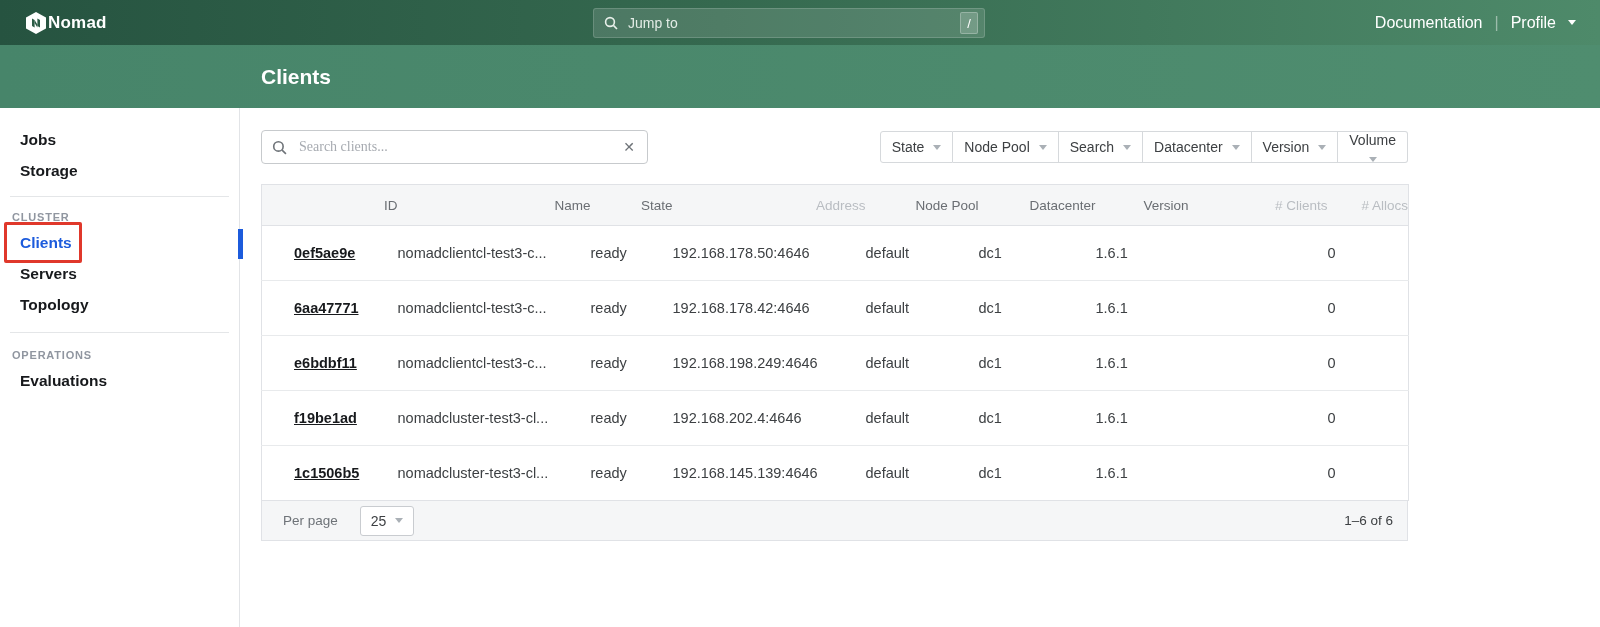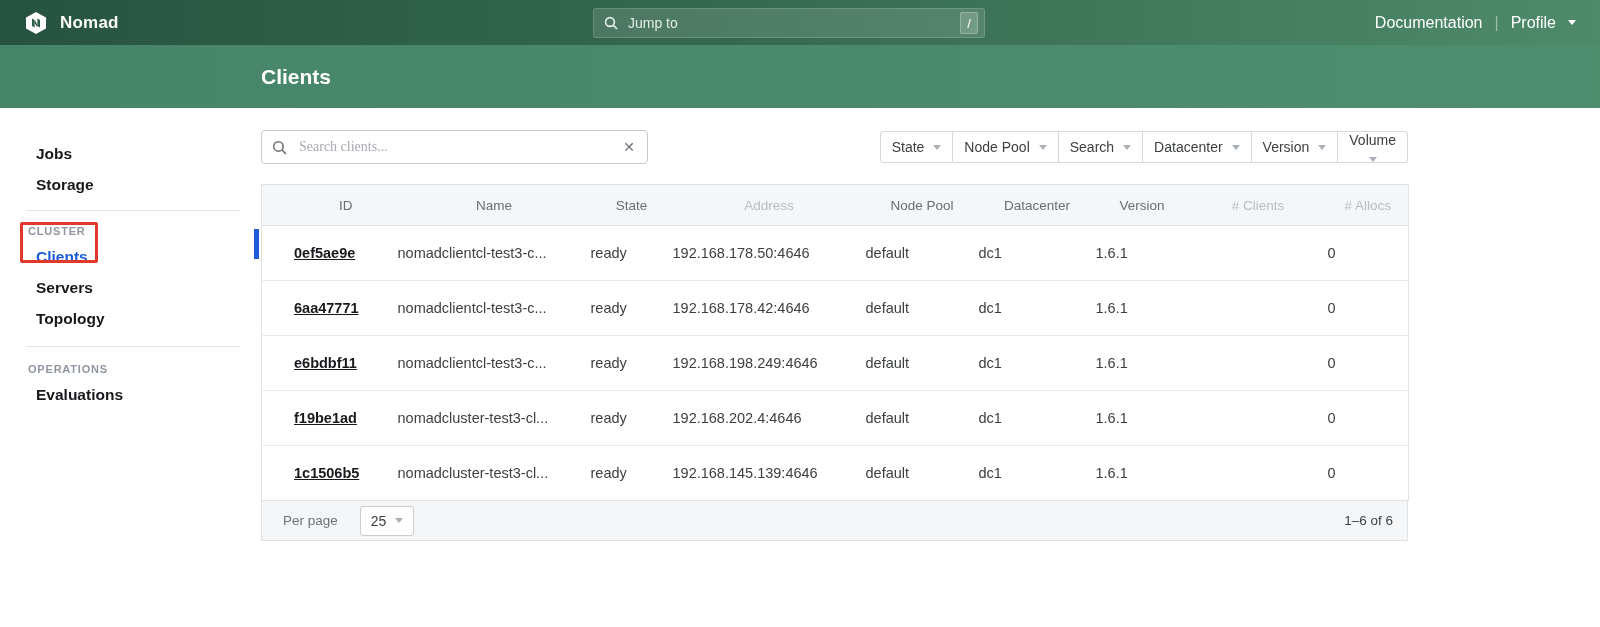--- a/index.html
+++ b/index.html
@@ -4,21 +4,21 @@
 <style>
   * { margin:0; padding:0; box-sizing:border-box; }
   html,body { background:#fff; }
   body { font-family:"Liberation Sans","DejaVu Sans",sans-serif; color:#3d4043; }
   #app { position:relative; width:1600px; height:627px; overflow:hidden; background:#fff; }
 
   
   .navbar { position:absolute; top:0; left:0; width:1600px; height:45px;
             background:linear-gradient(90deg,#265340 0%,#35694f 45%,#4e8a6a 100%);
             display:flex; align-items:center; }
-  .brand { display:flex; align-items:center; gap:12px; margin-left:24px; }
+  .brand { display:flex; align-items:center; gap:0; margin-left:24px; }
   .brand-name { color:#fff; font-size:17px; font-weight:700; letter-spacing:.2px; }
   .nav-search { position:absolute; left:593px; top:8px; width:392px; height:30px;
                 background:rgba(255,255,255,.13); border:1px solid rgba(255,255,255,.16);
                 border-radius:3px; display:flex; align-items:center; padding:0 6px 0 10px; }
   .nav-search .mag { color:#e8f0ea; flex:0 0 auto; display:flex; }
   .nav-search input { flex:1; background:transparent; border:none; outline:none;
                       color:#fff; font-size:14px; margin-left:10px; font-family:inherit; }
   .nav-search input::placeholder { color:#e3ece6; opacity:1; }
   .key-hint { flex:0 0 auto; width:18px; height:22px; background:rgba(255,255,255,.18);
               border:1px solid rgba(255,255,255,.25); border-radius:2px; color:#fff;
@@ -30,22 +30,22 @@
            border-right:4.5px solid transparent; border-top:5.5px solid #fff;
            display:inline-block; }
 
   
   .subheader { position:absolute; top:45px; left:0; width:1600px; height:63px;
                background:linear-gradient(90deg,#47856a 0%,#4f8d6f 100%);
                display:flex; align-items:center; }
   .page-title { margin-left:261px; color:#fff; font-size:21px; font-weight:700; }
 
   
-  .sidebar { position:absolute; top:108px; left:16px; width:240px; height:519px;
-             border-right:1px solid #e2e4e7; padding-top:30px; background:#fff; }
+  .sidebar { position:absolute; top:108px; left:0; width:240px; height:519px;
+             border-right:1px solid #e2e4e7; padding-top:16px; background:#fff; }
   .side-item { height:31px; line-height:31px; padding-left:20px; font-size:15.5px;
                font-weight:600; color:#17191c; cursor:pointer; white-space:nowrap; }
   .side-item.active { color:#1c5bdc; }
   .side-divider { border:none; border-top:1px solid #e4e6e8; margin:10px 10px 10px 10px; }
   .side-divider.second { margin-top:12px; margin-bottom:12px; }
   .side-label { padding-left:12px; font-size:11px; font-weight:600; letter-spacing:.8px;
                 color:#9096a0; text-transform:uppercase; height:20px; line-height:20px; }
   .active-bar { position:absolute; left:238px; top:121px; width:5px; height:30px;
                 background:#1c5bdc; z-index:3; }
   .annotation-box { position:absolute; left:4px; top:114px; width:78px; height:41px;
@@ -74,21 +74,21 @@
 
   
   .clients-table { width:1147px; margin-top:20px; border:1px solid #e0e2e6;
                    border-collapse:collapse; table-layout:fixed; background:#fff; }
   .clients-table col.c-id{width:136px} .clients-table col.c-name{width:193px}
   .clients-table col.c-state{width:82px} .clients-table col.c-addr{width:193px}
   .clients-table col.c-pool{width:113px} .clients-table col.c-dc{width:117px}
   .clients-table col.c-ver{width:93px} .clients-table col.c-vol{width:139px}
   .clients-table col.c-alloc{width:81px}
   .clients-table th { background:#f5f6f7; height:41px; font-size:13.5px; font-weight:400;
-                      text-align:center; color:#6a6e73; border-bottom:1px solid #e0e2e6;
+                      text-align:right; color:#6a6e73; border-bottom:1px solid #e0e2e6;
                       white-space:nowrap; overflow:hidden; }
   .clients-table th.unsortable { color:#b9bdc2; }
   .clients-table th:first-child, .clients-table td:first-child { padding-left:32px; }
   .clients-table td { height:55px; font-size:14.5px; color:#3d4043; border-top:1px solid #e8eaec;
                       white-space:nowrap; overflow:hidden; }
   .clients-table tr:first-child td { border-top:none; }
   .id-link { color:#17191c; font-weight:700; text-decoration:underline; cursor:pointer; }
 
   
   .table-footer { width:1147px; height:40px; background:#f5f6f7; border:1px solid #e0e2e6;

